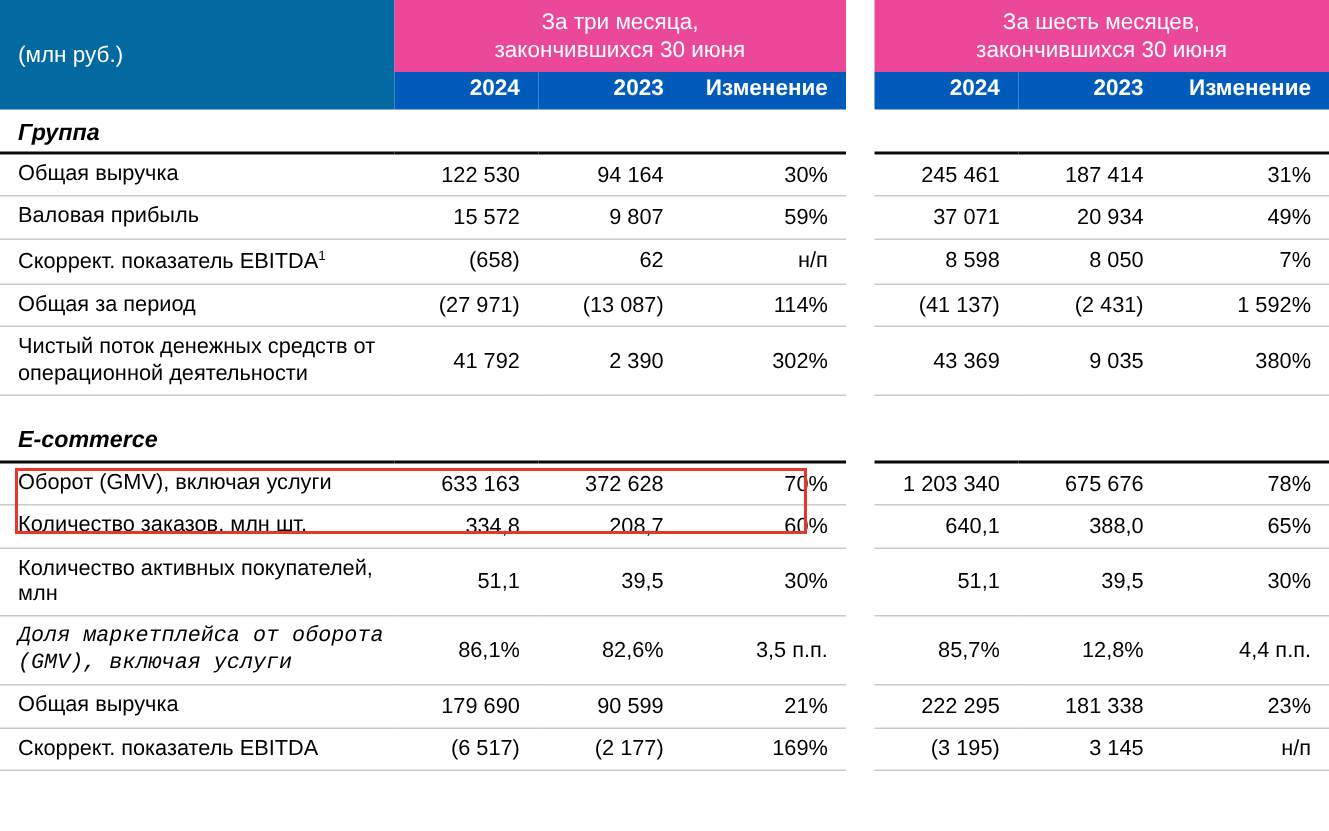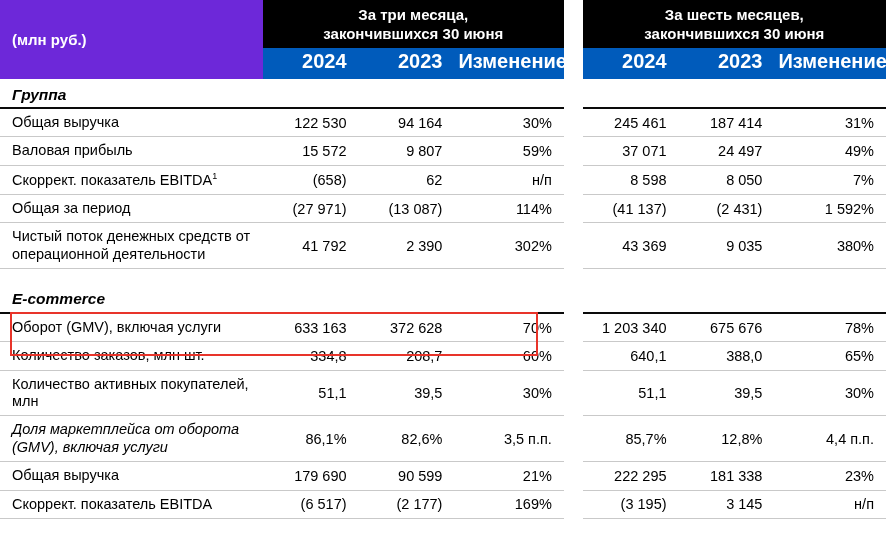--- a/index.html
+++ b/index.html
@@ -29,46 +29,46 @@
   col.c-n1      { width: 92px; }
   col.c-n2      { width: 92px; }
   col.c-n3      { width: 105px; }
   col.c-gap     { width: 18px; }
   col.c-m1      { width: 92px; }
   col.c-m2      { width: 92px; }
   col.c-m3      { width: 107px; }
 
   
   .hdr-blue {
-    background: #000000;
+    background: #ec4899;
     color: #ffffff;
-    font-weight: bold;
+    font-weight: normal;
   }
   .hdr-unit {
-    background: #6d28d9;
+    background: #0369a1;
     color: #ffffff;
-    font-weight: bold;
+    font-weight: normal;
     font-size: 15px;
     text-align: left;
     padding: 0 0 0 12px;
     vertical-align: middle;
     margin-left: 24px;
   }
   .hdr-span {
     text-align: center;
     font-size: 15px;
     line-height: 1.25;
     padding: 6px 4px 4px 4px;
     vertical-align: middle;
   }
   .hdr-year {
     background: #005bbb;
     color: #ffffff;
     font-weight: bold;
-    font-size: 20px;
+    font-size: 15px;
     text-align: right;
     padding: 2px 12px 6px 4px;
     vertical-align: bottom;
   }
   .hdr-gap {
     background: #ffffff;
   }
 
   
   td.lab {
@@ -99,20 +99,21 @@
     font-size: 15.5px;
     padding-top: 7px;
     padding-bottom: 3px;
   }
   tr.spacer td {
     border: none;
     height: 12px;
   }
   .italic-lab {
     font-style: italic;
+    font-family: Liberation Mono, monospace;
   }
   sup {
     font-size: 9px;
     vertical-align: super;
   }
   
   .hl-box {
     position: absolute;
     left: 10px;
     top: 312px;
@@ -186,21 +187,21 @@
         <td class="num">31%</td>
       </tr>
 
       <tr class="datarow">
         <td class="lab">Валовая прибыль</td>
         <td class="num">15 572</td>
         <td class="num">9 807</td>
         <td class="num">59%</td>
         <td class="gapcell"></td>
         <td class="num">37 071</td>
-        <td class="num">24 497</td>
+        <td class="num">20 934</td>
         <td class="num">49%</td>
       </tr>
 
       <tr class="datarow">
         <td class="lab"><span>Скоррект. показатель EBITDA</span><sup>1</sup></td>
         <td class="num">(658)</td>
         <td class="num">62</td>
         <td class="num">н/п</td>
         <td class="gapcell"></td>
         <td class="num">8 598</td>

